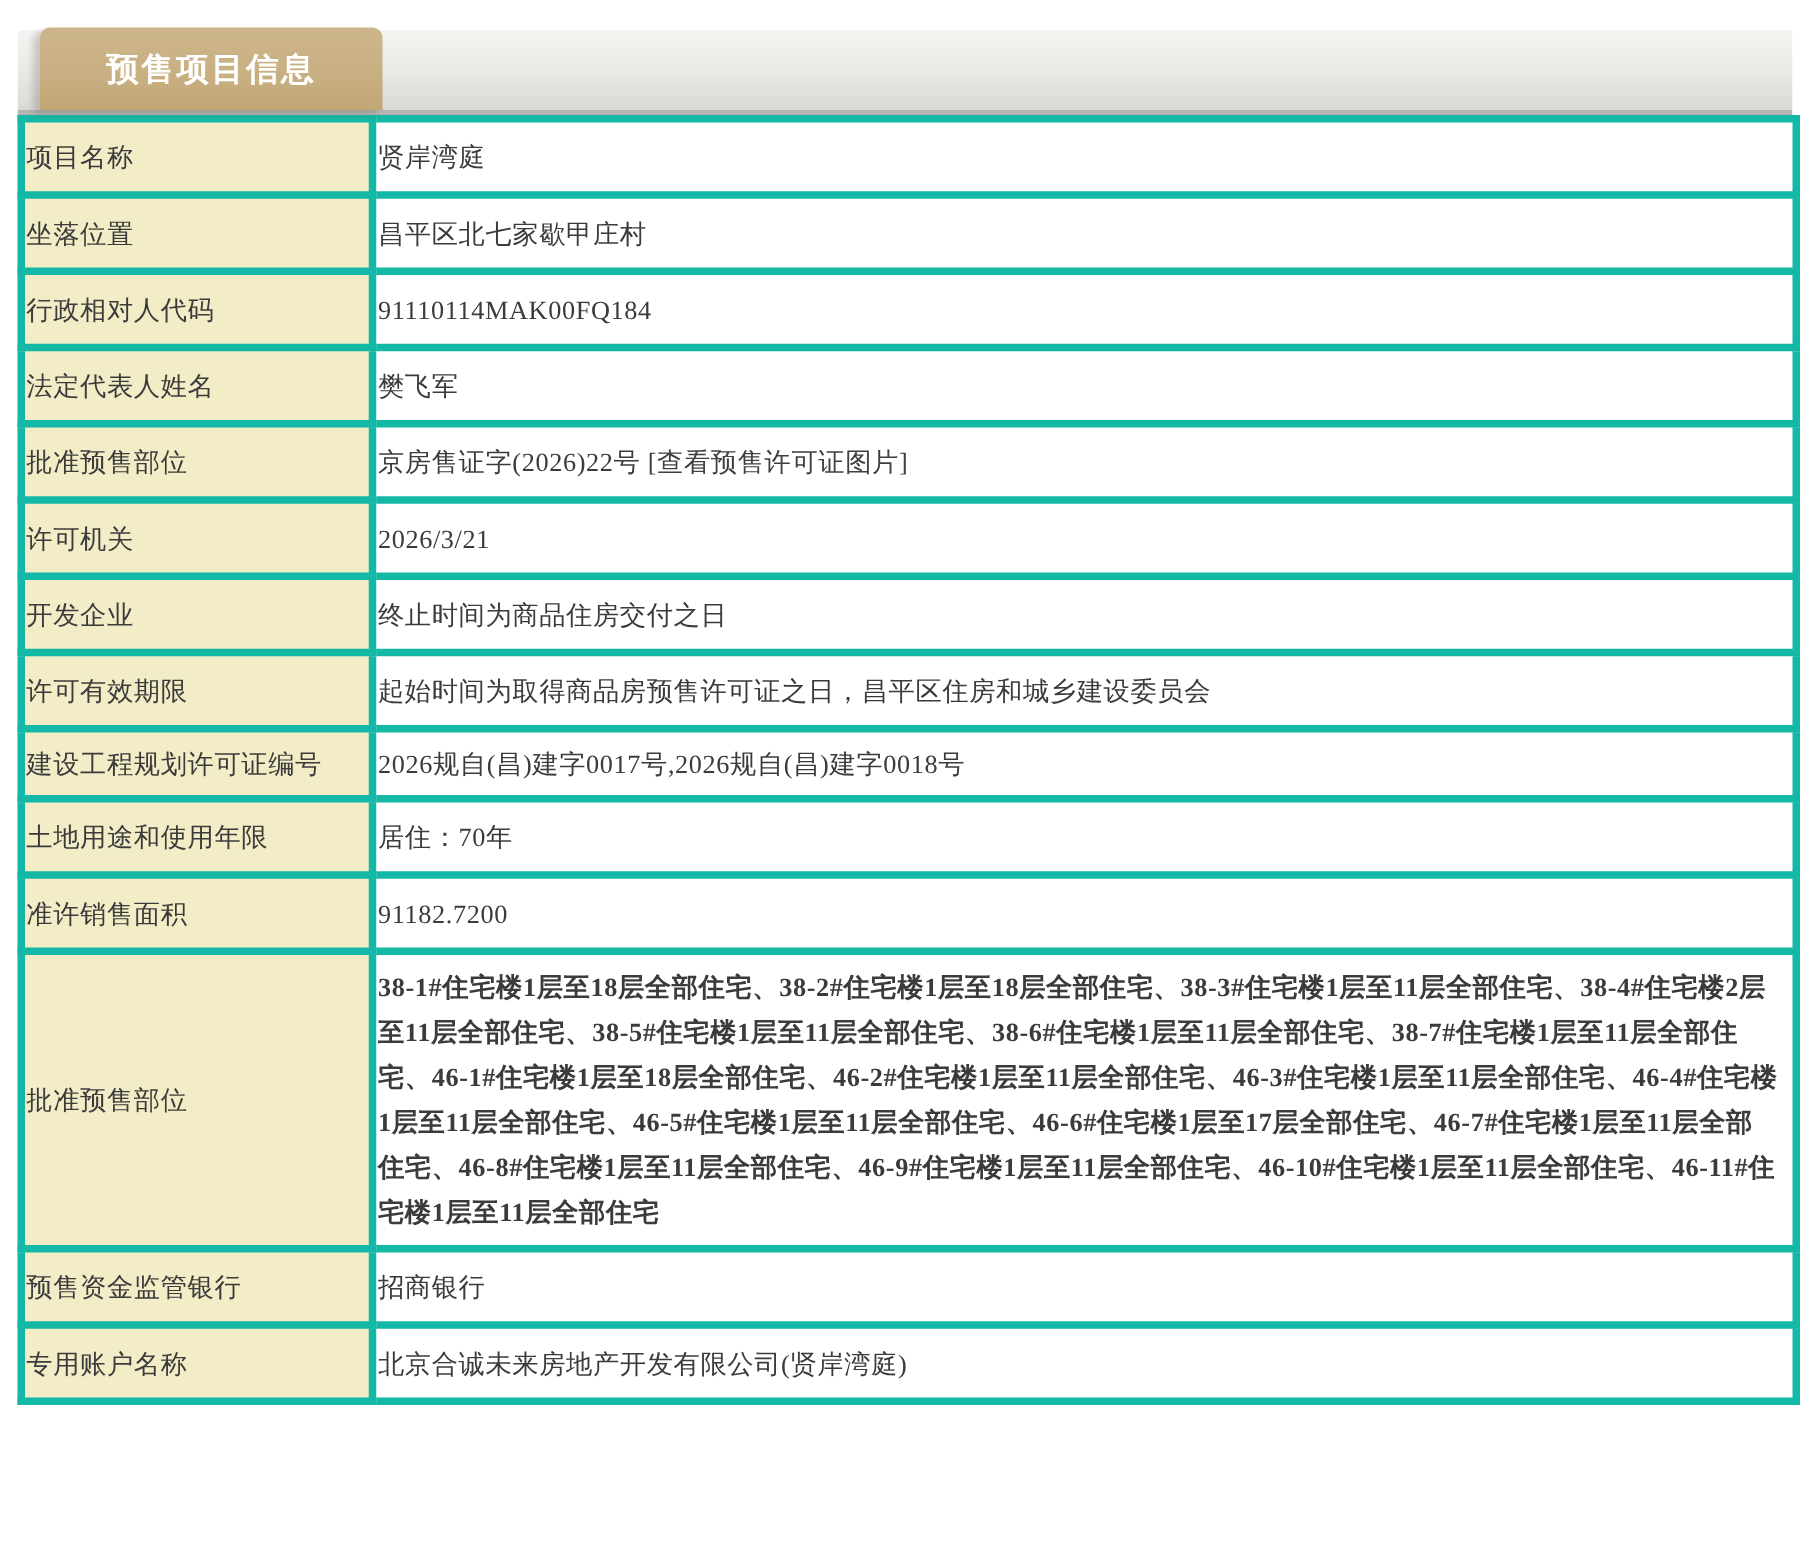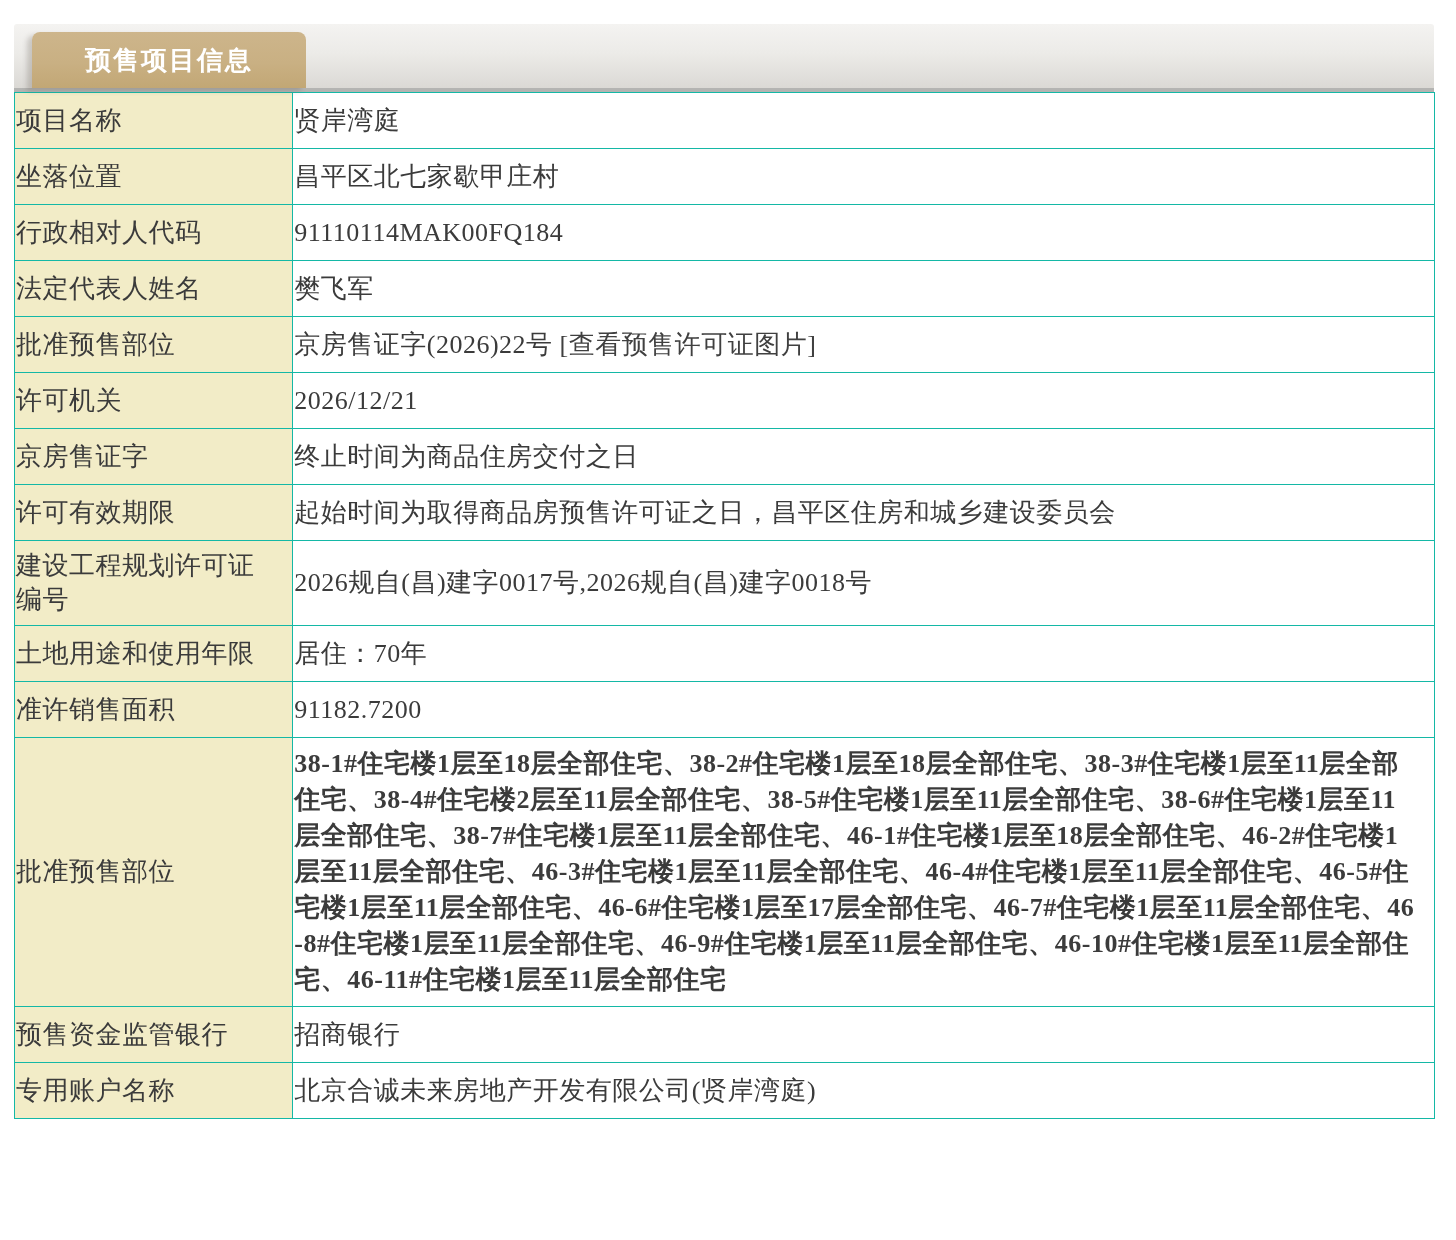--- a/index.html
+++ b/index.html
@@ -20,21 +20,21 @@
     height: 64px;
     background: linear-gradient(to bottom, #F4F3F1 0%, #ECEBE8 45%, #DBD9D5 100%);
     border-bottom: 4px solid #B4B4B2;
     border-radius: 3px 3px 0 0;
   }
   .tab {
     position: absolute;
     left: 18px;
     bottom: 0;
     width: 274px;
-    height: 56px;
+    height: 66px;
     background: linear-gradient(to bottom, #CDB58B 0%, #C9B083 55%, #C2A775 100%);
     border-radius: 8px 8px 0 0;
     box-shadow: -5px 3px 5px rgba(90, 85, 75, 0.25);
     color: #FFFFFF;
     font-family: "Liberation Sans", "DejaVu Sans", sans-serif;
     font-weight: bold;
     font-size: 26px;
     letter-spacing: 2px;
     display: flex;
     align-items: center;
@@ -42,22 +42,22 @@
     cursor: pointer;
   }
   
   table.info-table {
     width: 1420px;
     border-collapse: collapse;
     table-layout: fixed;
     background: #ffffff;
   }
   table.info-table td {
-    border: 1px solid #14b8a6;
-    font-size: 26px;
+    border: 6px solid #14b8a6;
+    font-size: 21px;
     letter-spacing: 0.5px;
     color: #3B3B3B;
     vertical-align: middle;
     height: 51px;
     padding: 2px 12px 2px 1px;
     word-break: break-all;
   }
   td.label-cell {
     background: #F2ECC7;
     width: 259px;
@@ -106,24 +106,24 @@
       </tr>
       <tr class="row">
         <td class="label-cell">批准预售部位</td>
         <td class="value-cell">
           <span>京房售证字(2026)22号</span>
           <a class="permit-link" href="#">[查看预售许可证图片]</a>
         </td>
       </tr>
       <tr class="row">
         <td class="label-cell">许可机关</td>
-        <td class="value-cell">2026/12/21</td>
+        <td class="value-cell">2026/3/21</td>
       </tr>
       <tr class="row">
-        <td class="label-cell">京房售证字</td>
+        <td class="label-cell">开发企业</td>
         <td class="value-cell">终止时间为商品住房交付之日</td>
       </tr>
       <tr class="row">
         <td class="label-cell">许可有效期限</td>
         <td class="value-cell">起始时间为取得商品房预售许可证之日，昌平区住房和城乡建设委员会</td>
       </tr>
       <tr class="row row-tall">
         <td class="label-cell">建设工程规划许可证编号</td>
         <td class="value-cell">2026规自(昌)建字0017号,2026规自(昌)建字0018号</td>
       </tr>

